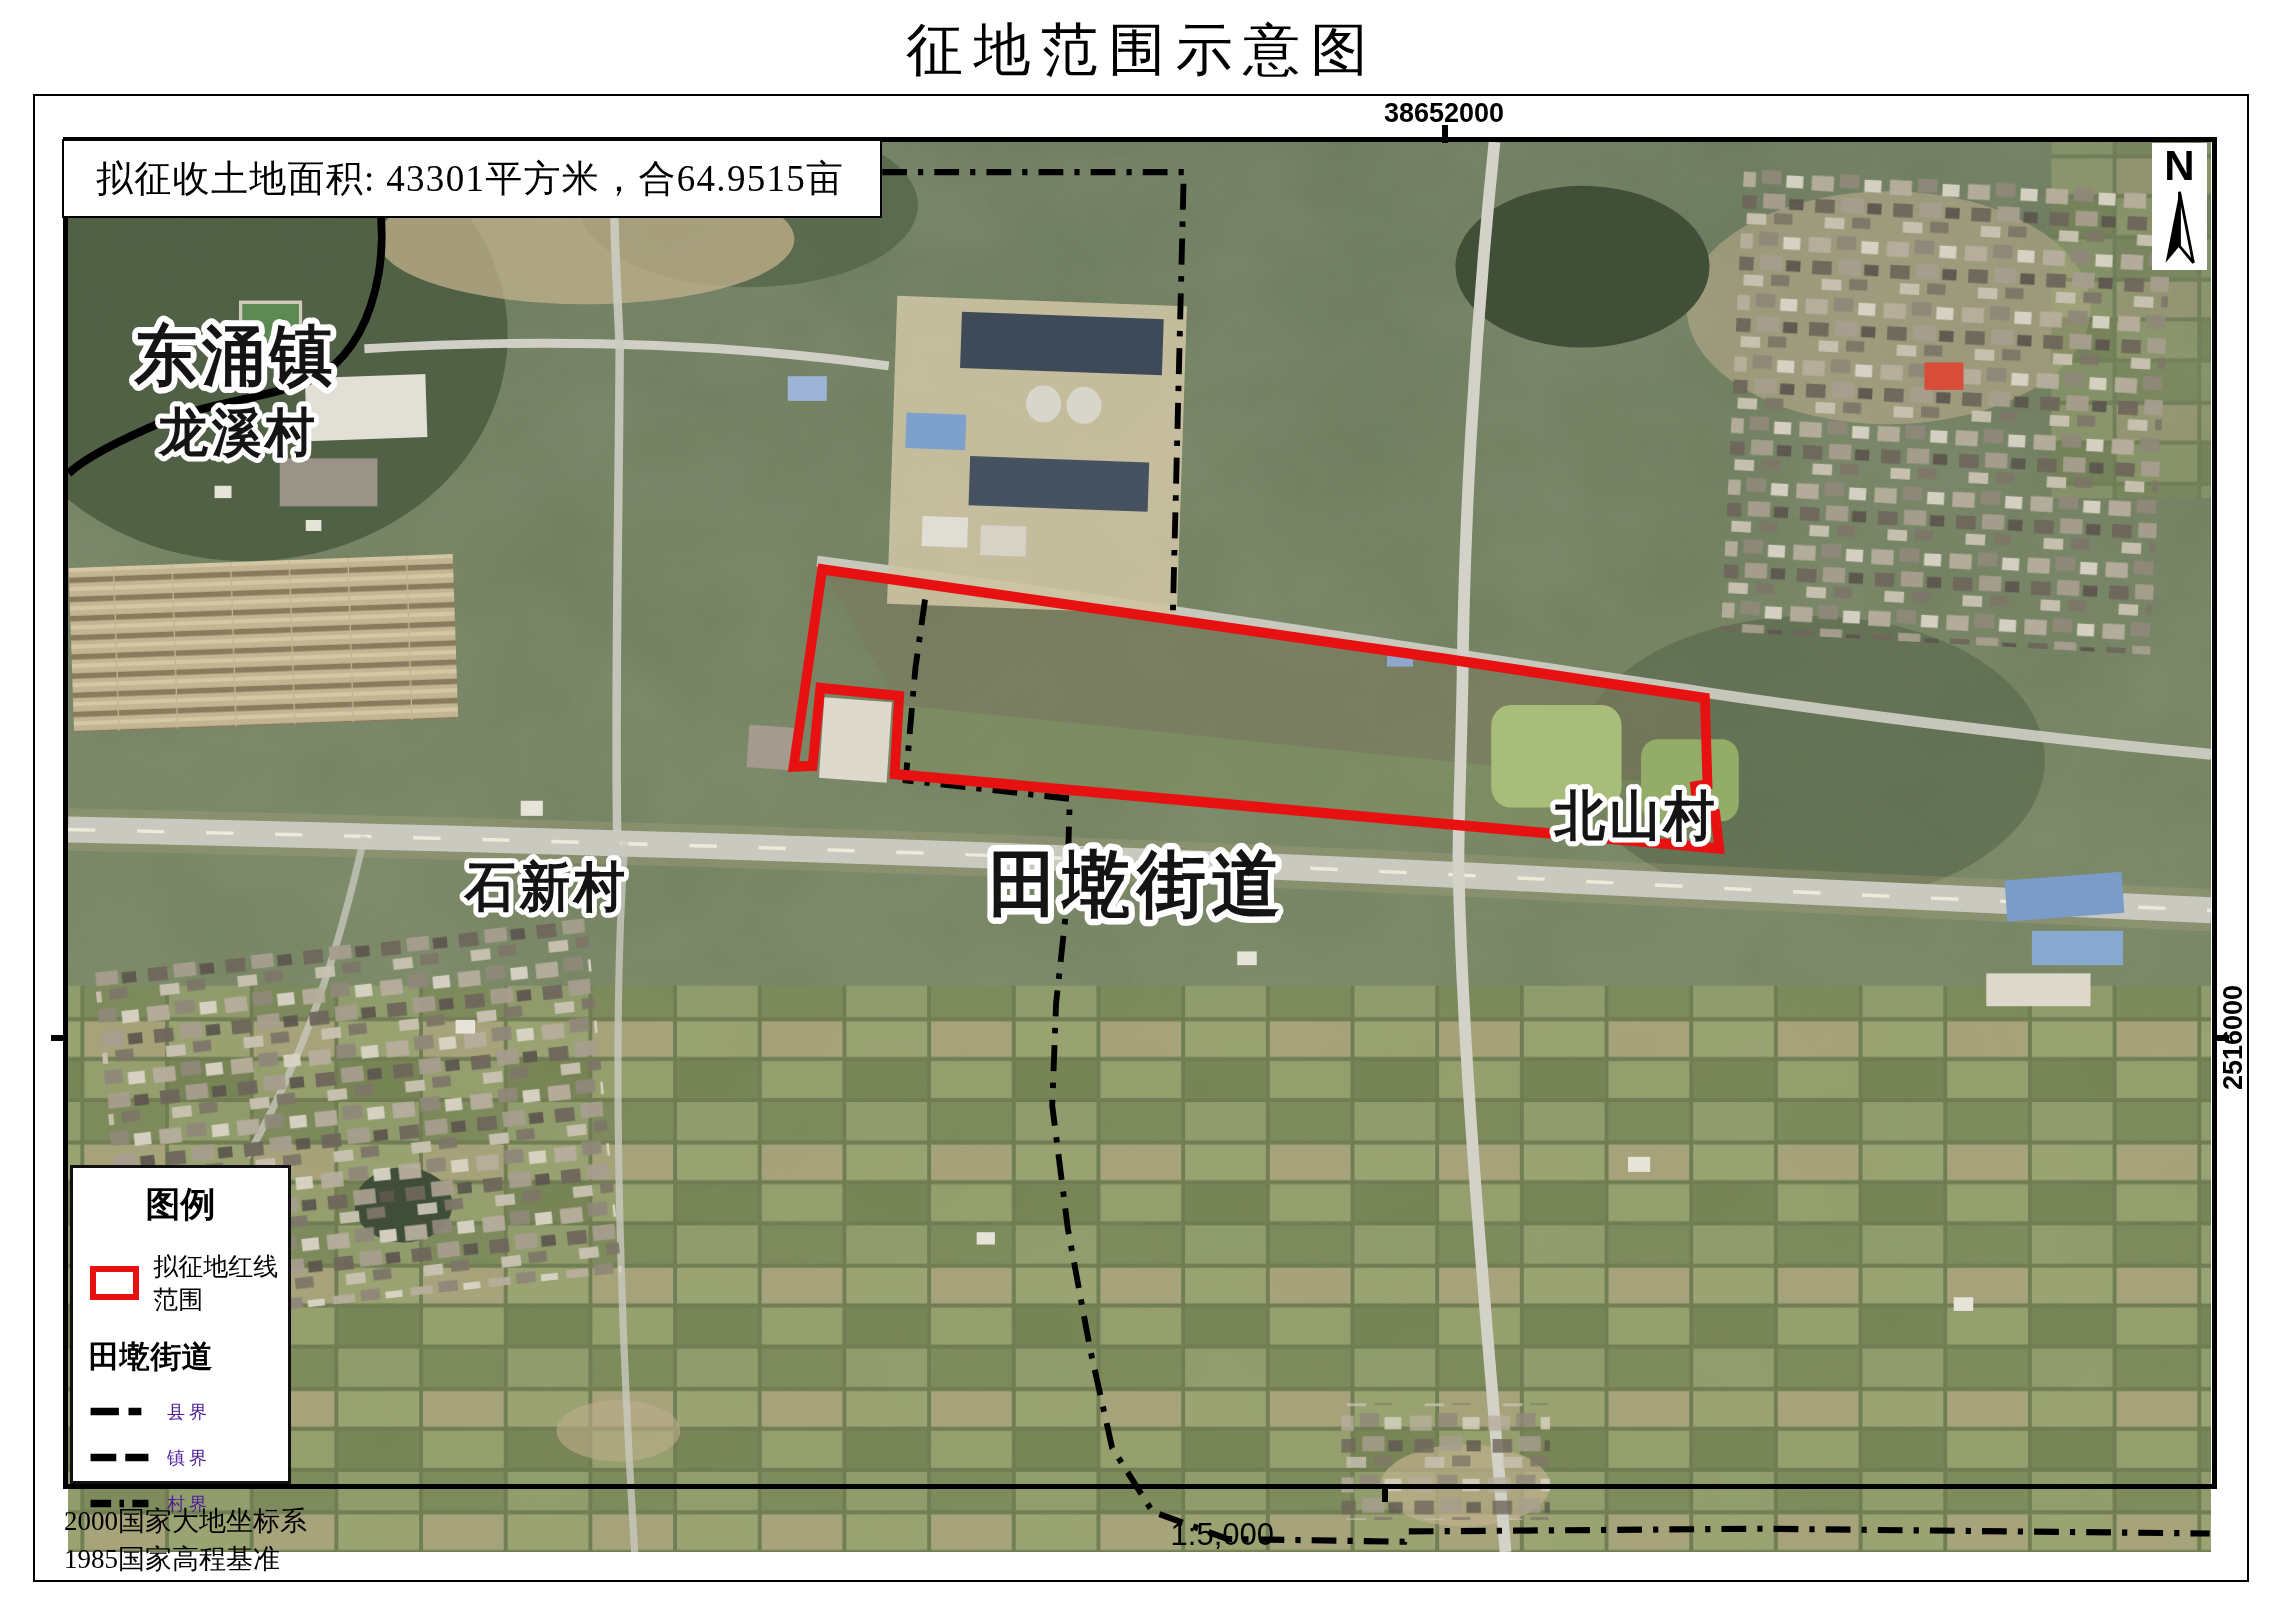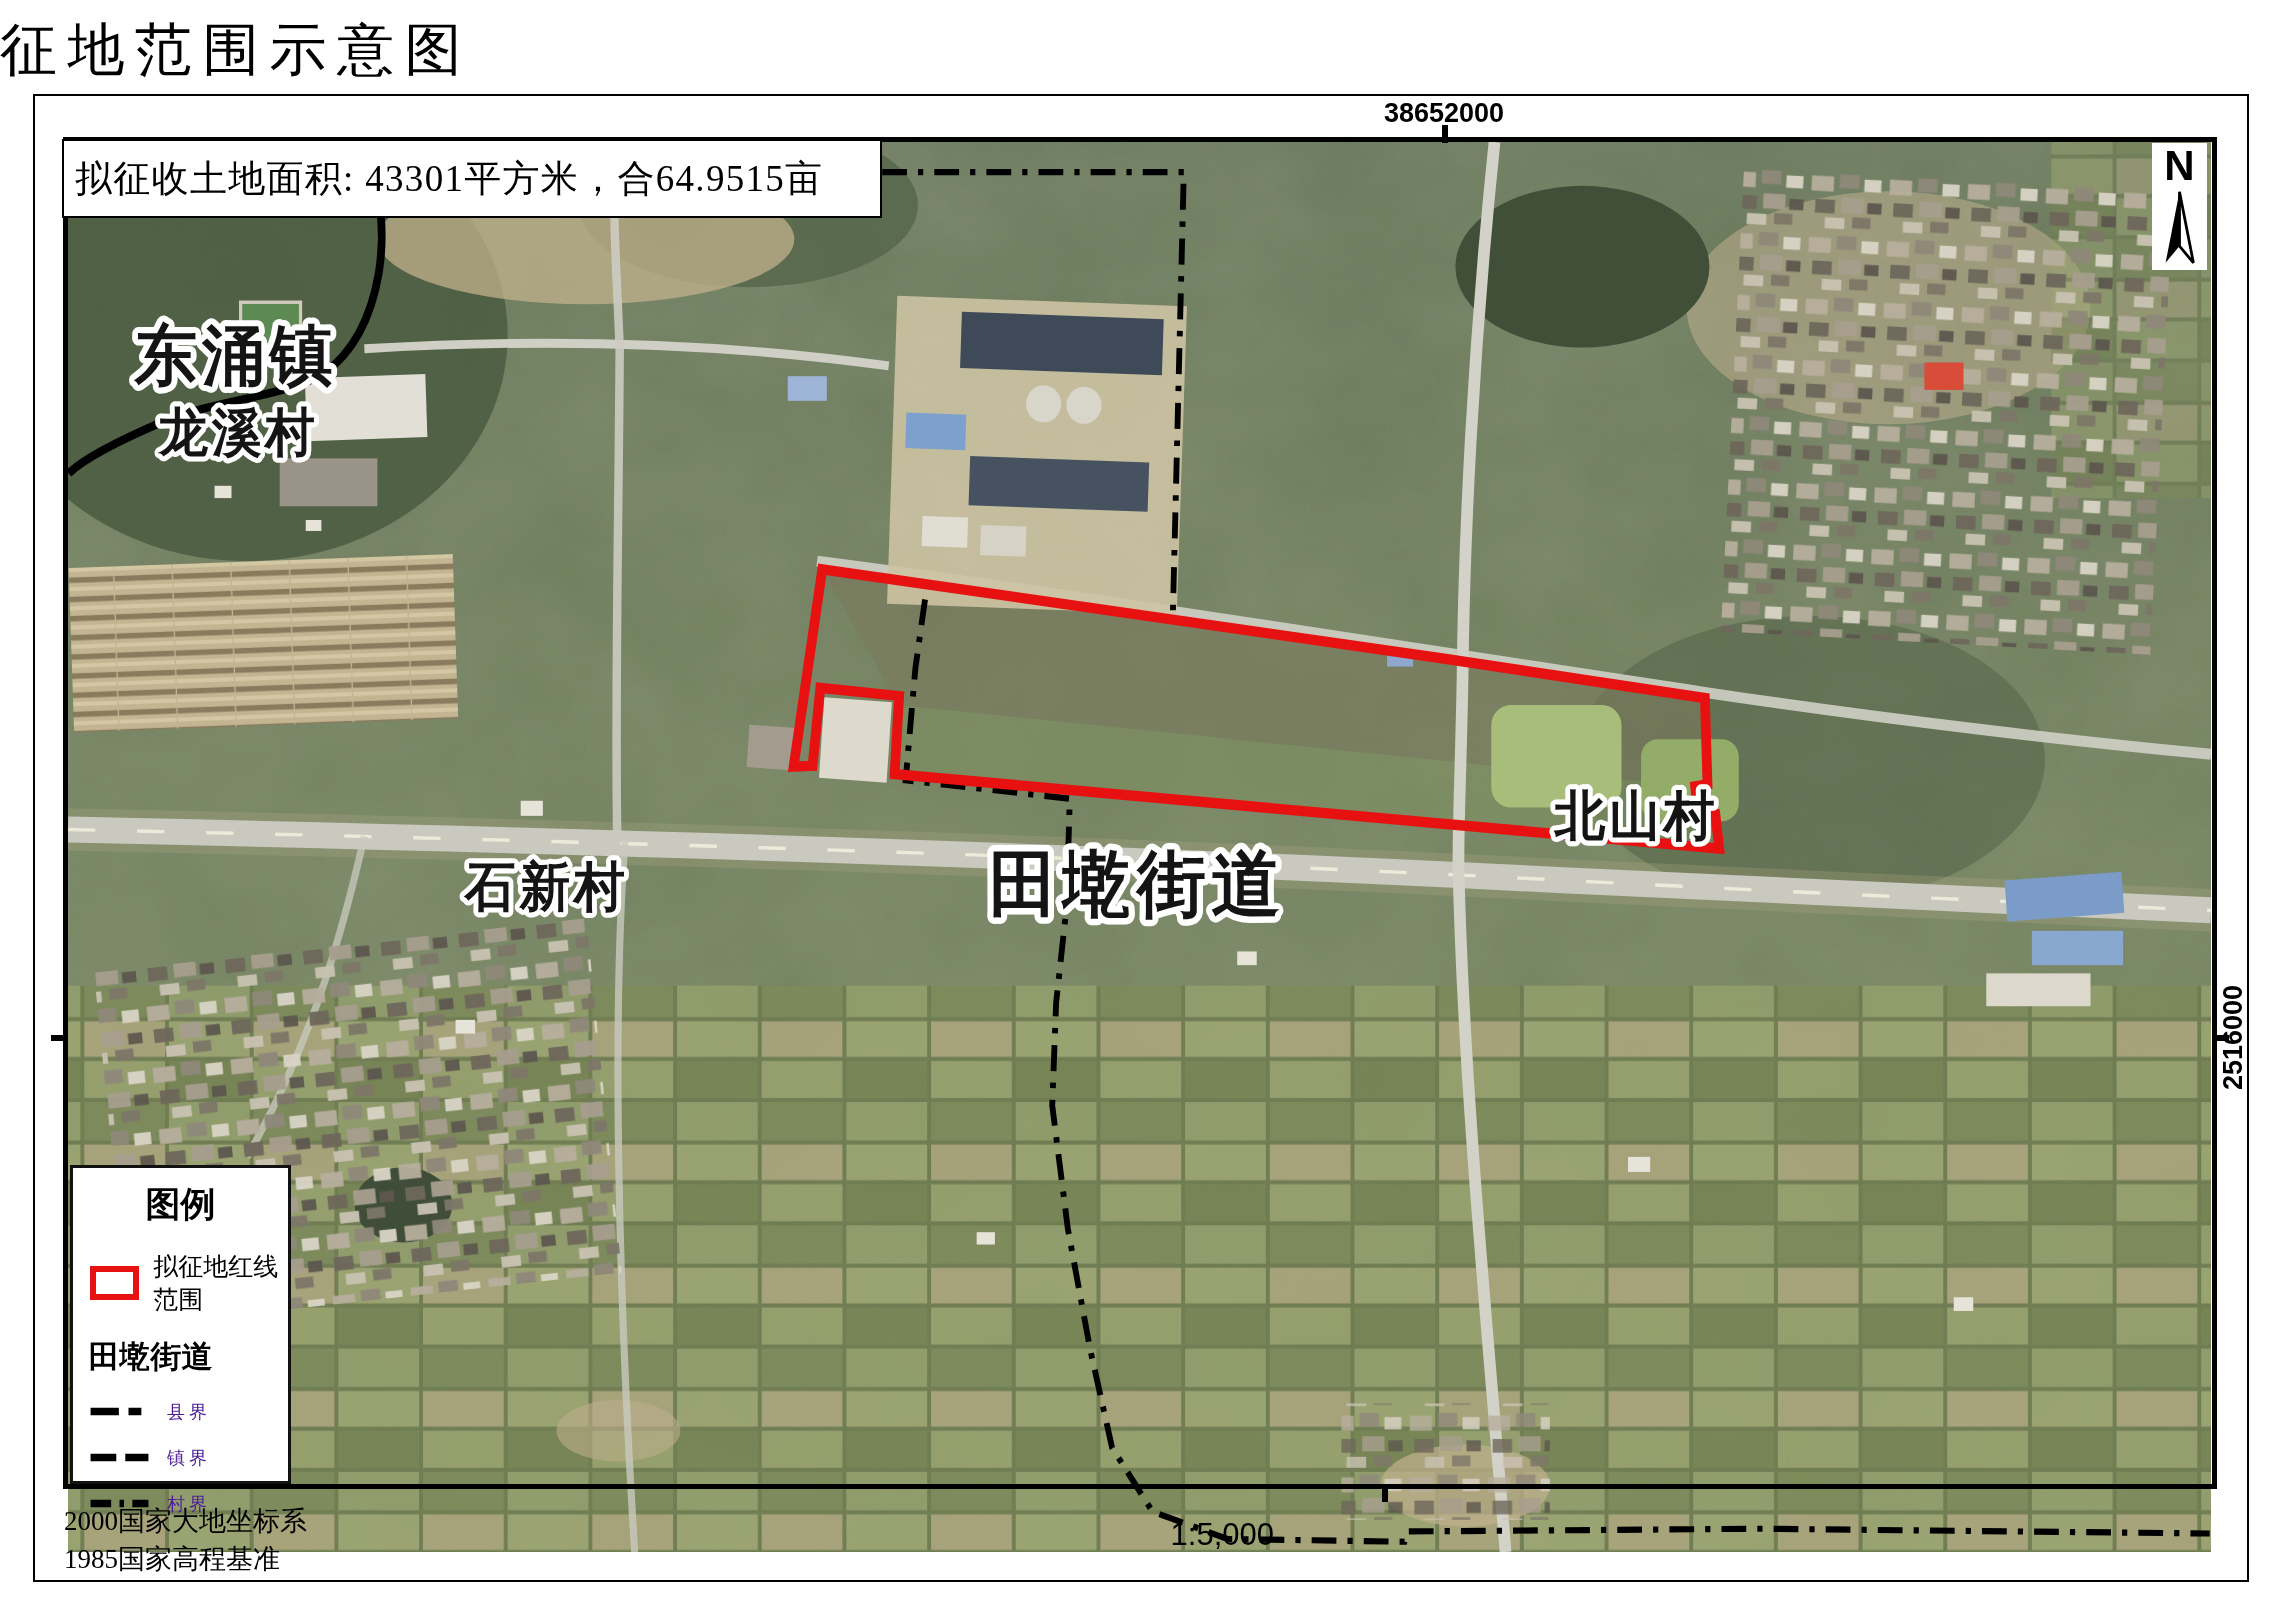--- a/index.html
+++ b/index.html
@@ -1,26 +1,26 @@
 <!DOCTYPE html>
 <html style="font-size:10.4px"><head>
 <meta charset="utf-8">
 <style>
   html,body{margin:0;padding:0;background:#ffffff;}
   body{width:2284px;height:1616px;position:relative;font-family:"Liberation Serif","DejaVu Serif",serif;overflow:hidden;}
   .abs{position:absolute;}
   
-  #page-title{left:0;top:11.7px;width:2284px;font-size:57px;letter-spacing:10.4px;color:#000;font-weight:500;}
+  #page-title{left:0;top:11.7px;width:2284px;text-align:center;font-size:57px;letter-spacing:10.4px;color:#000;font-weight:500;}
   #outer-border{left:33px;top:94px;width:2216px;height:1488px;border:2px solid #000;box-sizing:border-box;}
   #map-frame-border{left:63px;top:137px;width:2154px;height:1352px;border:5.2px solid #000;box-sizing:border-box;z-index:5;pointer-events:none;}
   #map-canvas{left:68px;top:142px;width:2143px;height:1410px;overflow:hidden;background:#6e7d5c;}
   #map-canvas svg{display:block;width:100%;height:100%;}
   
   #info-box{left:62px;top:139px;width:820px;height:79px;background:#fff;border:2.6px solid #000;box-sizing:border-box;z-index:8;
-    display:flex;align-items:center;padding-left:11px;font-size:37px;color:#000;letter-spacing:1.3px;}
+    display:flex;align-items:center;padding-left:32px;font-size:37px;color:#000;letter-spacing:1.3px;}
   
   .coord{font-family:"Liberation Sans","DejaVu Sans",sans-serif;font-weight:bold;font-size:27px;color:#000;z-index:6;}
   #coord-top{left:1368px;top:98px;width:152px;text-align:center;}
   #coord-right{left:2156px;top:1023px;width:152px;height:29px;text-align:center;transform:rotate(-90deg);transform-origin:center;}
   .tick{background:#000;z-index:6;}
   #tick-top{left:1442px;top:125px;width:5.9px;height:17.6px;}
   #tick-bottom{left:1382px;top:1486px;width:5.9px;height:16.3px;}
   #tick-left{left:51px;top:1035px;width:17px;height:5.9px;}
   #tick-right{left:2214px;top:1035px;width:15px;height:5.9px;}
   

